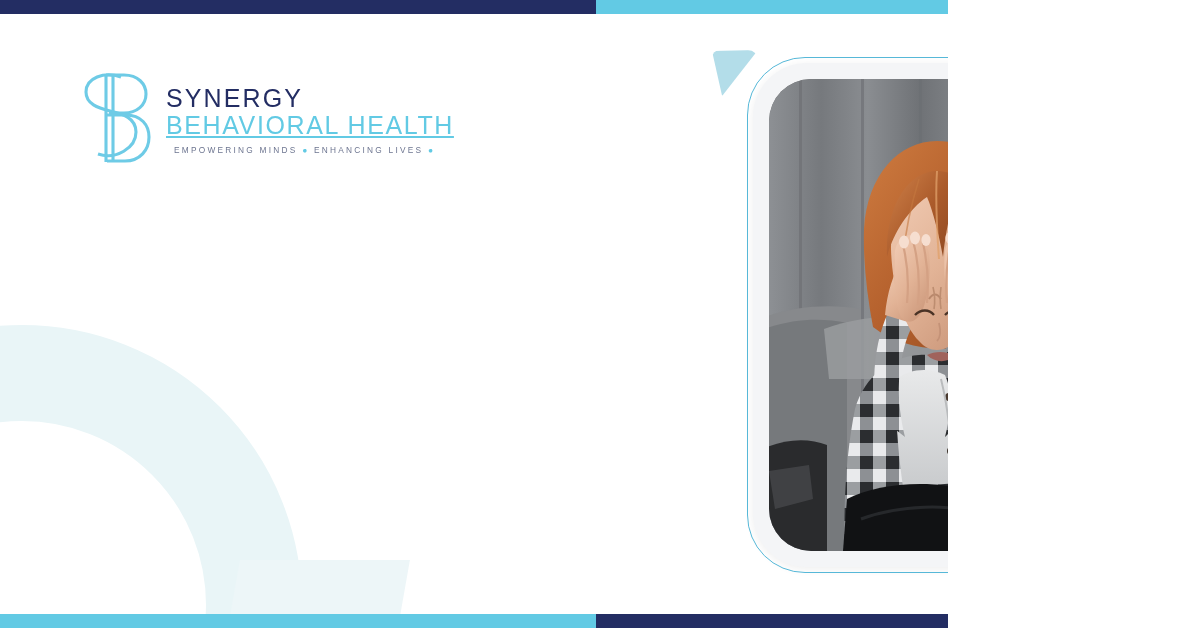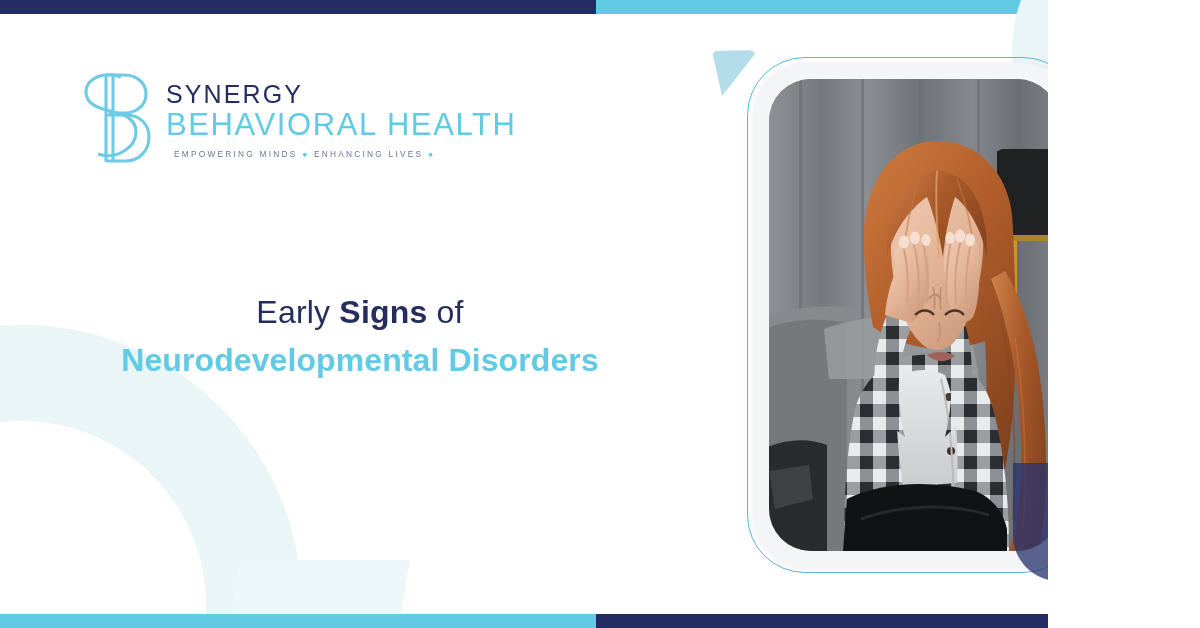--- a/index.html
+++ b/index.html
@@ -6,21 +6,21 @@
   html,body { width:1200px; height:628px; }
   body {
     font-family:"Liberation Sans", sans-serif;
     background:#ffffff;
     overflow:hidden;
     position:relative;
   }
 
   #stage {
     position:absolute; left:0; top:0;
-    width:1048px; height:628px;
+    width:948px; height:628px;
     background:#ffffff;
     overflow:hidden;
   }
 
   
   .bar { position:absolute; height:14px; }
   #bar-top-left   { left:0;     top:0;      width:596px; background:#232d63; }
   #bar-top-right  { left:596px; top:0;      width:604px; background:#62cae4; }
   #bar-bot-left   { left:0;     top:614px;  width:596px; background:#62cae4; }
   #bar-bot-right  { left:596px; top:614px;  width:604px; background:#232d63; }
@@ -96,25 +96,26 @@
   #logo-mark { width:76px; height:100px; display:block; }
   #logo-text { padding-top:4px; }
   #logo-name-primary {
     font-size:25px;
     letter-spacing:2.1px;
     color:#232d63;
     line-height:1.06;
     font-weight:400;
   }
   #logo-name-secondary {
-    font-size:31px;
+    font-size:25px;
     letter-spacing:1.6px;
     color:#62cae4;
     line-height:1.12;
     font-weight:400;
+    text-decoration:underline;
   }
   #logo-tagline {
     margin-top:6px;
     font-size:8.3px;
     letter-spacing:2.25px;
     color:#6d7590;
     white-space:nowrap;
     margin-left:8px;
   }
   #logo-tagline .dot { color:#62cae4; }
@@ -196,24 +197,20 @@
         </g>
       </svg>
     </span>
     <div id="logo-text">
       <div id="logo-name-primary">SYNERGY</div>
       <div id="logo-name-secondary">BEHAVIORAL HEALTH</div>
       <div id="logo-tagline"><span>EMPOWERING MINDS</span><span class="dot"> ● </span><span>ENHANCING LIVES</span><span class="dot"> ●</span></div>
     </div>
   </div>
 
-  <div id="headline">
-    <div id="headline-line1"><span>Early </span><span class="strong">Signs</span><span> of</span></div>
-    <div id="headline-line2">Neurodevelopmental Disorders</div>
-  </div>
 
   <div id="photo-frame-white"></div>
   <div id="photo">
     <svg viewBox="0 0 290 472" aria-hidden="true">
       <defs>
         <linearGradient id="wallG" x1="0" y1="0" x2="1" y2="0">
           <stop offset="0%" stop-color="#8d9094"></stop>
           <stop offset="18%" stop-color="#76797d"></stop>
           <stop offset="34%" stop-color="#8a8d91"></stop>
           <stop offset="52%" stop-color="#6f7276"></stop>

